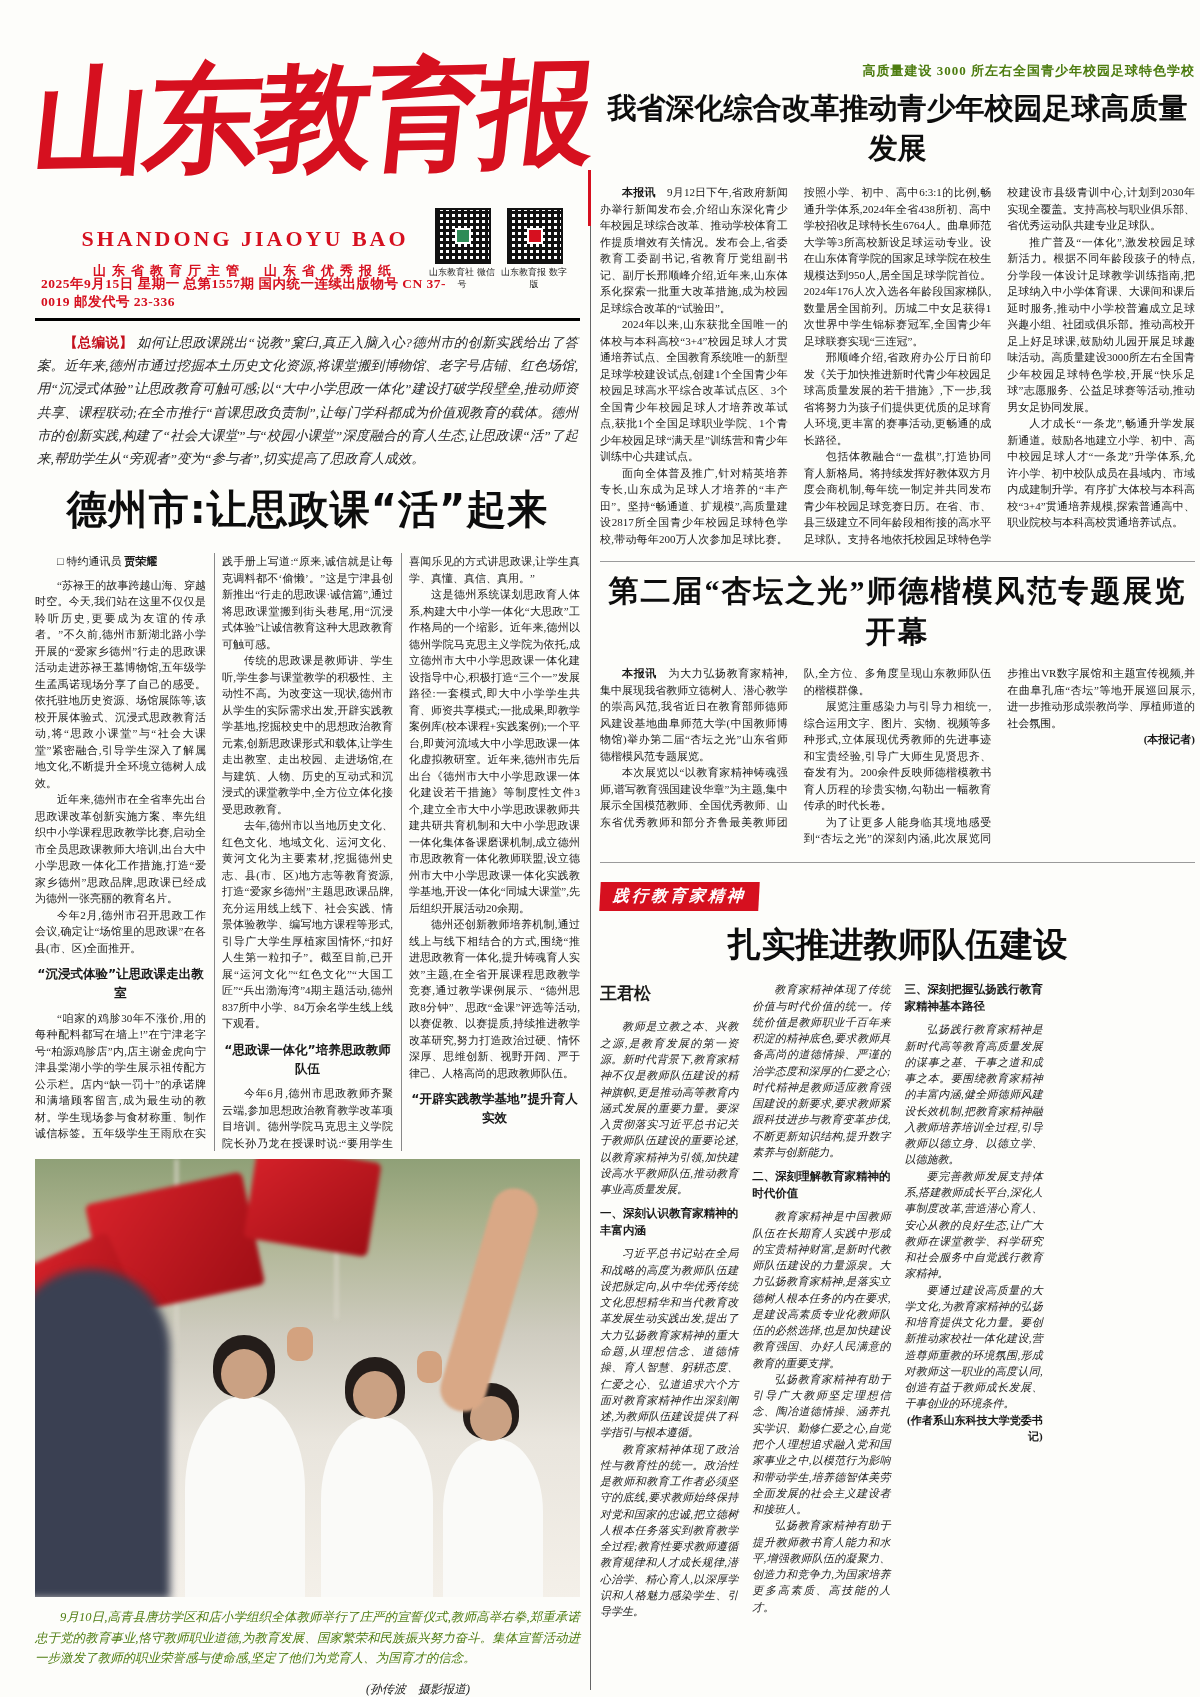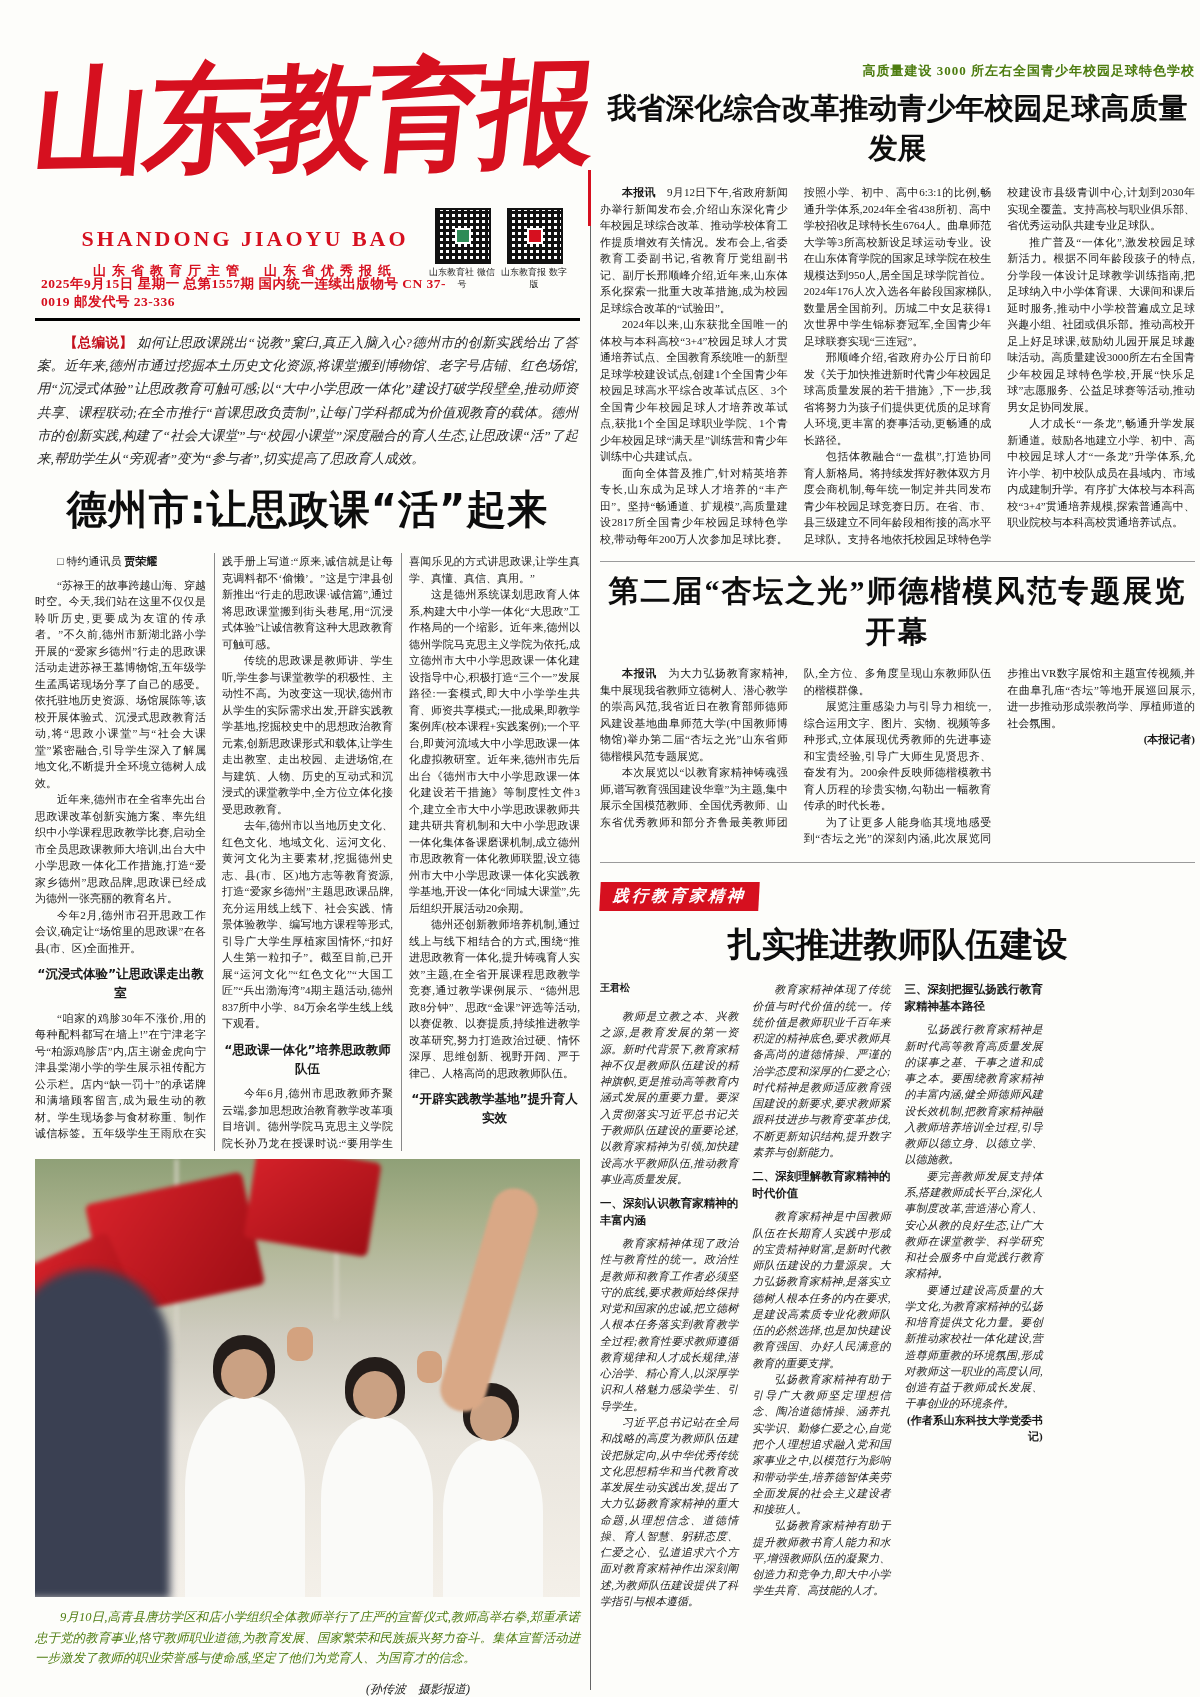--- a/index.html
+++ b/index.html
@@ -36,21 +36,21 @@
   .colbody{overflow:hidden;column-gap:16px;column-fill:auto;font-size:11px;line-height:1.5;
            text-align:justify;}
   .dz-body{height:598px;column-count:3;column-rule:1px solid #888;}
   .para{margin:0;text-indent:2em;}
   .para.sub{text-indent:0;text-align:center;font-weight:bold;font-style:normal;
             font-family:"DejaVu Sans",sans-serif;font-size:12.5px;margin:9px 0 7px;}
   .para.h{text-indent:0;font-weight:bold;font-style:normal;
           font-family:"DejaVu Sans",sans-serif;font-size:11.5px;margin:8px 0 6px;}
   .para.byline{text-indent:2em;margin-bottom:7px;}
   .para.author{text-indent:0;font-weight:bold;font-style:normal;
-               font-family:"DejaVu Sans",sans-serif;font-size:10px;margin:0 0 12px;}
+               font-family:"DejaVu Sans",sans-serif;font-size:17px;margin:0 0 12px;}
   .para.credit{text-indent:0;text-align:right;font-weight:bold;}
 
   
   .photo{position:relative;height:438px;margin-top:8px;overflow:hidden;
          background:linear-gradient(180deg,#8fa077 0%,#a9b18c 14%,#cfccc0 40%,#e9e5dd 64%,#f4f0e9 100%);}
   .ph-soft{position:absolute;inset:0;filter:blur(2px);}
   .flag{position:absolute;background:linear-gradient(135deg,#d7222a,#9f0e15);border-radius:6px;}
   .pole{position:absolute;width:3px;background:#d9d5c9;}
   .figure{position:absolute;background:#fafaf8;border-radius:46% 46% 0 0;}
   .head{position:absolute;background:#caa183;border-radius:50%;}
@@ -178,27 +178,27 @@
 
     <div class="thin-rule"></div>
     <div><span class="spirit-label">践行教育家精神</span></div>
     <div class="spirit-headline">
       <div>扎实推进教师队伍建设</div>
     </div>
     <div class="colbody spirit-body">
         <p class="para author">王君松</p>
         <p class="para p">教师是立教之本、兴教之源,是教育发展的第一资源。新时代背景下,教育家精神不仅是教师队伍建设的精神旗帜,更是推动高等教育内涵式发展的重要力量。要深入贯彻落实习近平总书记关于教师队伍建设的重要论述,以教育家精神为引领,加快建设高水平教师队伍,推动教育事业高质量发展。</p>
         <p class="para h">一、深刻认识教育家精神的丰富内涵</p>
+        <p class="para p">习近平总书记站在全局和战略的高度为教师队伍建设把脉定向,从中华优秀传统文化思想精华和当代教育改革发展生动实践出发,提出了大力弘扬教育家精神的重大命题,从理想信念、道德情操、育人智慧、躬耕态度、仁爱之心、弘道追求六个方面对教育家精神作出深刻阐述,为教师队伍建设提供了科学指引与根本遵循。</p>
         <p class="para p">教育家精神体现了政治性与教育性的统一。政治性是教师和教育工作者必须坚守的底线,要求教师始终保持对党和国家的忠诚,把立德树人根本任务落实到教育教学全过程;教育性要求教师遵循教育规律和人才成长规律,潜心治学、精心育人,以深厚学识和人格魅力感染学生、引导学生。</p>
-        <p class="para p">习近平总书记站在全局和战略的高度为教师队伍建设把脉定向,从中华优秀传统文化思想精华和当代教育改革发展生动实践出发,提出了大力弘扬教育家精神的重大命题,从理想信念、道德情操、育人智慧、躬耕态度、仁爱之心、弘道追求六个方面对教育家精神作出深刻阐述,为教师队伍建设提供了科学指引与根本遵循。</p>
         <p class="para p">教育家精神体现了传统价值与时代价值的统一。传统价值是教师职业千百年来积淀的精神底色,要求教师具备高尚的道德情操、严谨的治学态度和深厚的仁爱之心;时代精神是教师适应教育强国建设的新要求,要求教师紧跟科技进步与教育变革步伐,不断更新知识结构,提升数字素养与创新能力。</p>
         <p class="para h">二、深刻理解教育家精神的时代价值</p>
         <p class="para p">教育家精神是中国教师队伍在长期育人实践中形成的宝贵精神财富,是新时代教师队伍建设的力量源泉。大力弘扬教育家精神,是落实立德树人根本任务的内在要求,是建设高素质专业化教师队伍的必然选择,也是加快建设教育强国、办好人民满意的教育的重要支撑。</p>
         <p class="para p">弘扬教育家精神有助于引导广大教师坚定理想信念、陶冶道德情操、涵养扎实学识、勤修仁爱之心,自觉把个人理想追求融入党和国家事业之中,以模范行为影响和带动学生,培养德智体美劳全面发展的社会主义建设者和接班人。</p>
-        <p class="para p">弘扬教育家精神有助于提升教师教书育人能力和水平,增强教师队伍的凝聚力、创造力和竞争力,即大中小学学生共育、高技能的人才。</p>
+        <p class="para p">弘扬教育家精神有助于提升教师教书育人能力和水平,增强教师队伍的凝聚力、创造力和竞争力,为国家培养更多高素质、高技能的人才。</p>
         <p class="para h">三、深刻把握弘扬践行教育家精神基本路径</p>
         <p class="para p">弘扬践行教育家精神是新时代高等教育高质量发展的谋事之基、干事之道和成事之本。要围绕教育家精神的丰富内涵,健全师德师风建设长效机制,把教育家精神融入教师培养培训全过程,引导教师以德立身、以德立学、以德施教。</p>
         <p class="para p">要完善教师发展支持体系,搭建教师成长平台,深化人事制度改革,营造潜心育人、安心从教的良好生态,让广大教师在课堂教学、科学研究和社会服务中自觉践行教育家精神。</p>
         <p class="para p">要通过建设高质量的大学文化,为教育家精神的弘扬和培育提供文化力量。要创新推动家校社一体化建设,营造尊师重教的环境氛围,形成对教师这一职业的高度认同,创造有益于教师成长发展、干事创业的环境条件。</p>
         <p class="para credit">(作者系山东科技大学党委书记)</p>
       </div>
   </div>
 
 </div>
 

